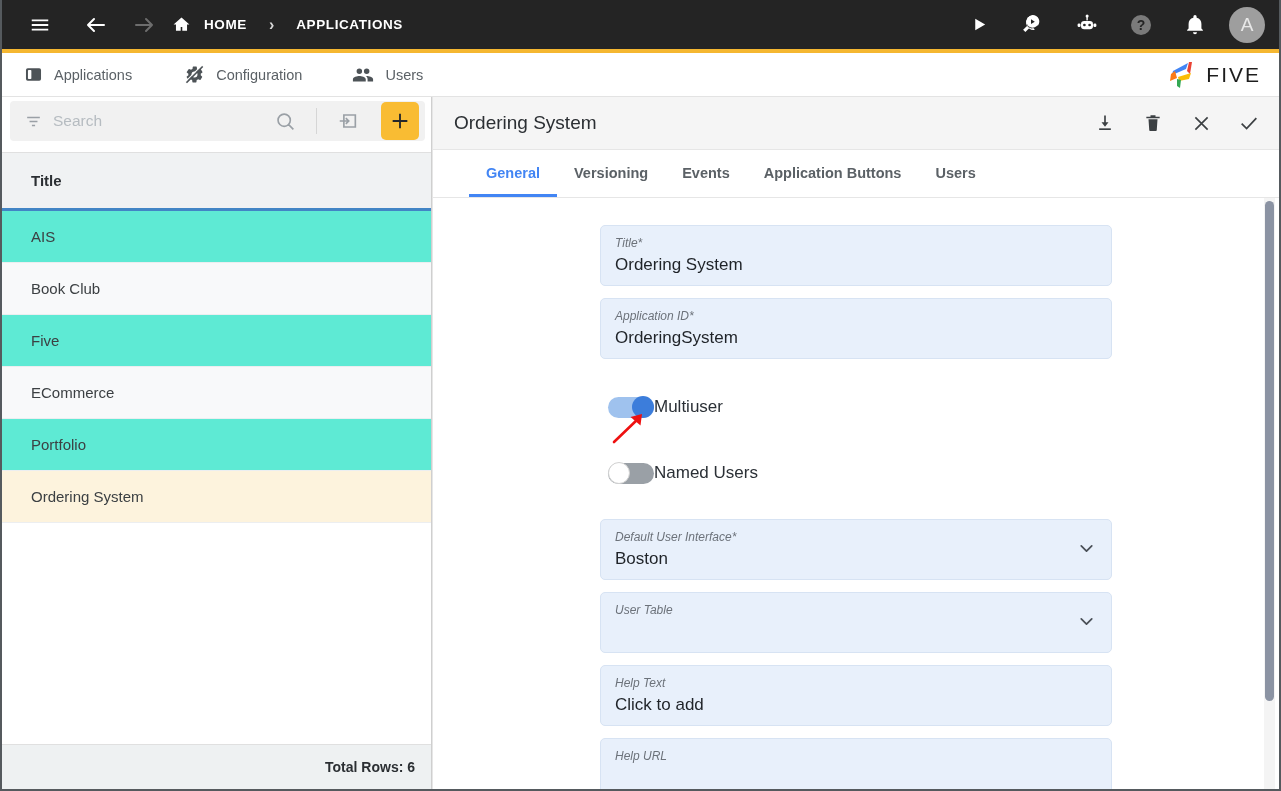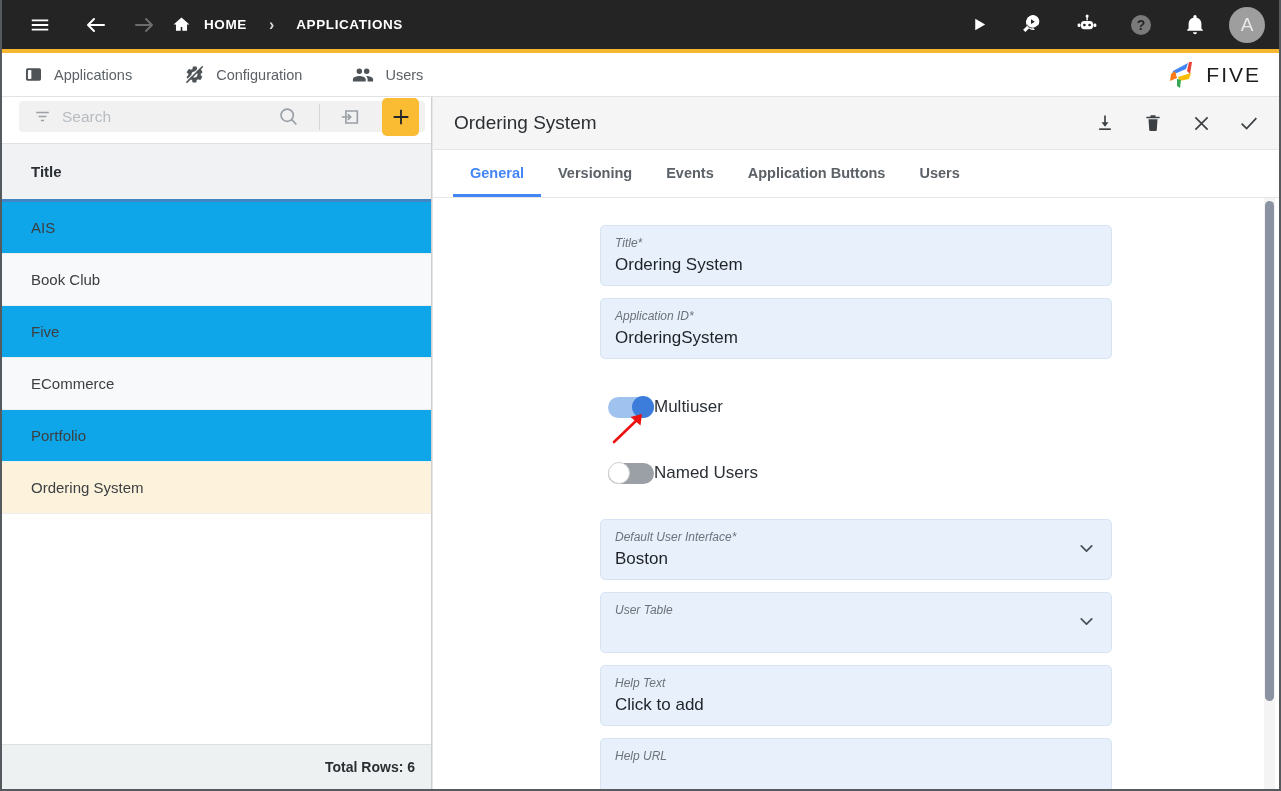--- a/index.html
+++ b/index.html
@@ -96,22 +96,22 @@
   }
 
   
   .sidebar {
     width: 430px;
     display: flex; flex-direction: column;
     background: #fff;
     border-right: 1px solid #cfcfcf;
   }
   .searchrow {
-    height: 31px;
-    margin: 4px 6px 0 17px;
+    height: 40px;
+    margin: 4px 6px 0 8px;
     background: #f1f1f1;
     border-radius: 4px;
     display: flex; align-items: center;
     padding: 0 6px 0 14px;
     gap: 10px;
   }
   .filter-icon { display:flex; align-items:center; color:#9aa0a6; }
   .search-input {
     flex: 1;
     border: none; outline: none; background: transparent;
@@ -146,21 +146,21 @@
     font-size: 15px; font-weight: bold; color: #2b2f33;
     border-bottom: 3px solid #4285c5;
   }
   .rows { flex: 1; overflow: hidden; }
   .row {
     height: 52px;
     display: flex; align-items: center;
     padding-left: 29px;
     font-size: 15px; color: #3c4043;
     border-bottom: 1px solid #eceef0;
-    background: #0ea5e9;
+    background: #5eead4;
   }
   .row.alt { background: #f8f9fa; }
   .row.selected { background: #fdf3dd; }
   .rows-filler { background: #ffffff; }
   .list-foot {
     height: 45px;
     background: #eef1f2;
     border-top: 1px solid #e0e0e0;
     display: flex; align-items: center; justify-content: flex-end;
     padding-right: 16px;
@@ -183,21 +183,21 @@
     padding: 0 14px 0 21px;
     border-bottom: 1px solid #e6e6e6;
   }
   .main-title { font-size: 19px; color: #2b2f33; }
   .main-actions { margin-left: auto; display: flex; align-items: center; gap: 16px; }
   .act { width: 32px; height: 32px; display:flex; align-items:center; justify-content:center; color:#3c4043; }
 
   .tabs {
     height: 48px;
     display: flex; align-items: flex-end;
-    padding-left: 20px;
+    padding-left: 36px;
     border-bottom: 1px solid #e6e6e6;
     background: #fff;
   }
   .tab {
     height: 46px;
     display: flex; align-items: center;
     padding: 0 17px;
     font-size: 14.5px; font-weight: bold;
     color: #5b6166;
     border-bottom: 3px solid transparent;

